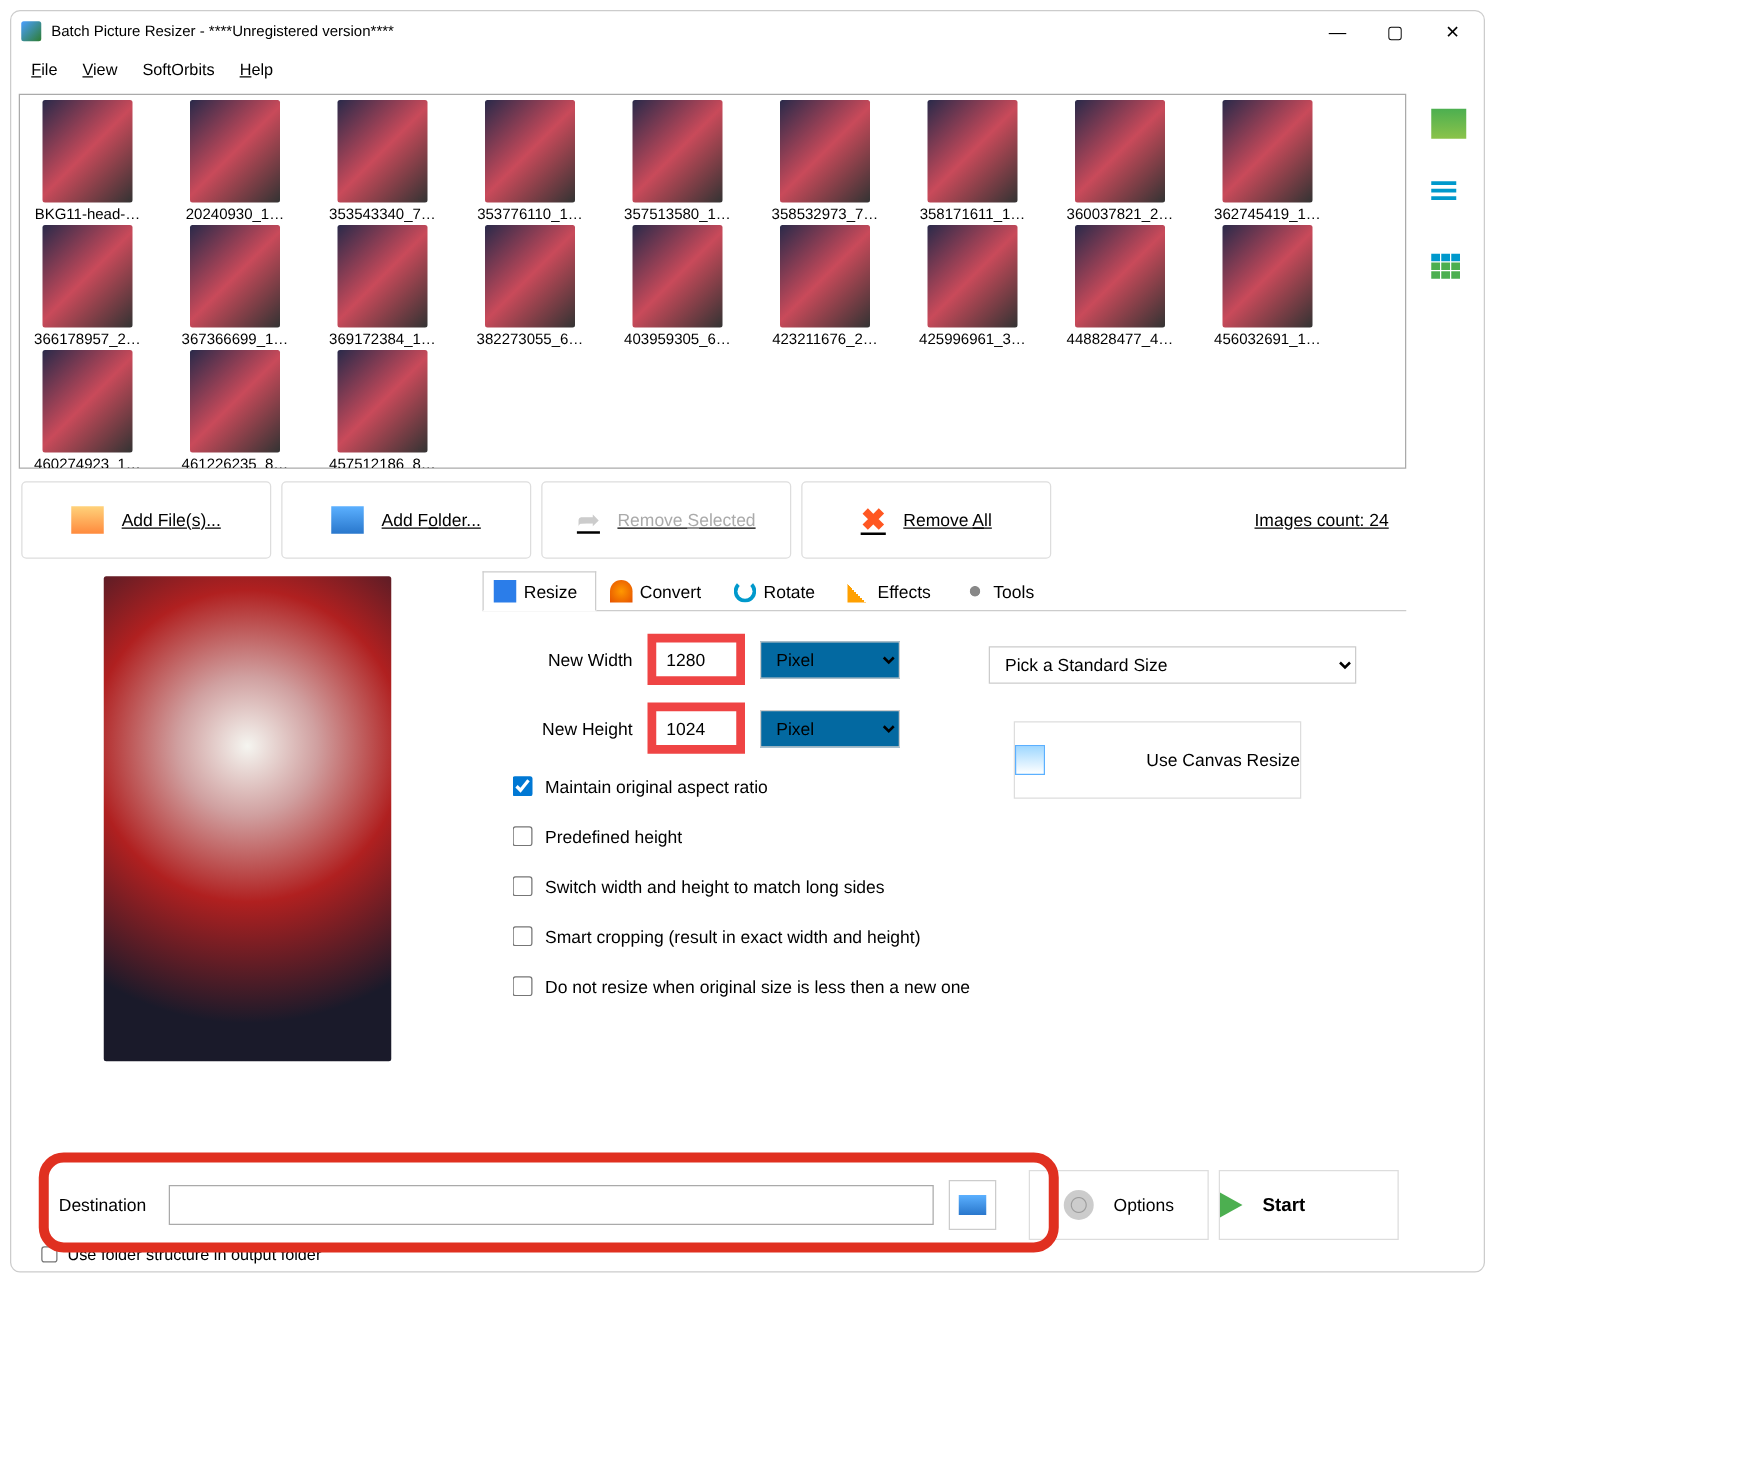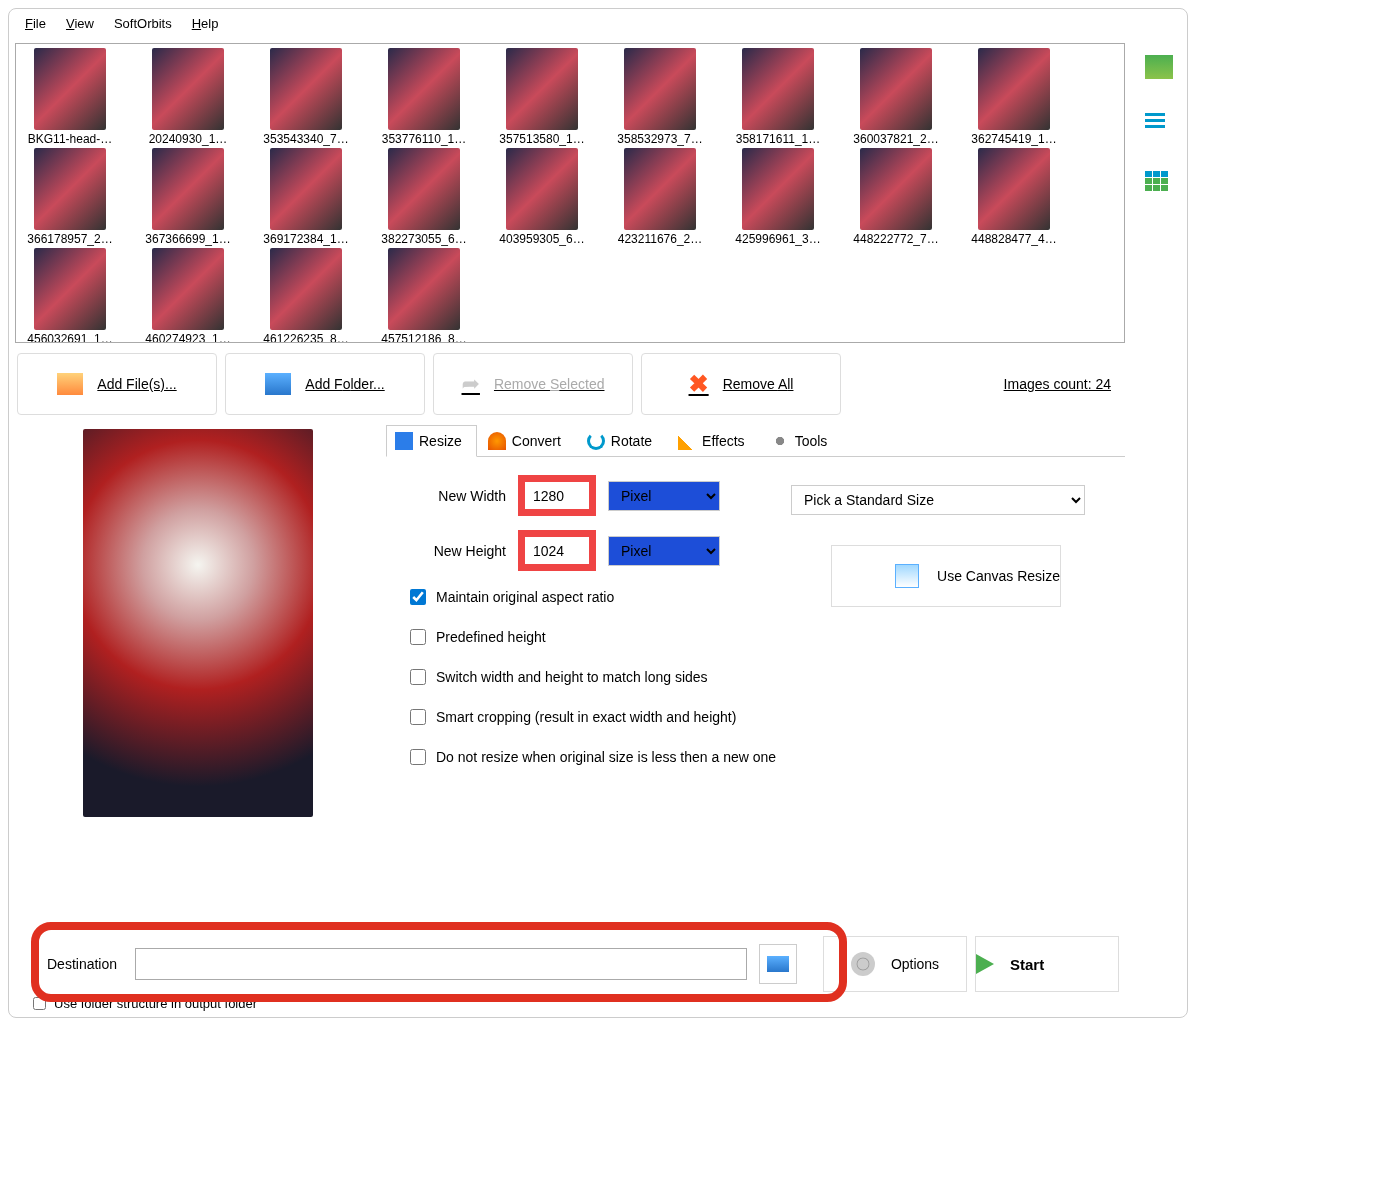--- a/index.html
+++ b/index.html
@@ -51,24 +51,24 @@
 .icn-resize { background:linear-gradient(135deg,#2b7de9,#2b7de9); }
 .icn-convert { background: radial-gradient(#ff9800,#e65100); border-radius:50% 50% 0 0; }
 .icn-rotate { border:3px solid #0099cc; border-radius:50%; border-top-color:transparent; }
 .icn-effects { background:linear-gradient(45deg,#ffa000 0%, #ffa000 40%, transparent 40%); }
 .icn-tools { background:radial-gradient(circle,#888 30%, transparent 35%); }
 
 .tab-body { border-top:1px solid #ccc; margin-top:-1px; padding:18px 20px 0 20px; width:100%; position:relative; }
 .formrow { display:flex; align-items:center; gap:12px; margin-bottom:14px; }
 .formrow label { width:100px; font-size:14px; text-align:right; }
 .formrow input[type=text] { width:78px; height:41px; border:7px solid #ef4444; padding:0 8px; font-size:14px; }
-.formrow select { width:112px; height:30px; border:1px solid #ccc; padding:0 8px; font-size:14px; background:#1d4ed8; }
+.formrow select { width:112px; height:30px; border:1px solid #ccc; padding:0 8px; font-size:14px; background:#0369a1; }
 .stdsize { position:absolute; right:40px; top:28px; width:294px; }
 .stdsize select { width:100%; height:30px; border:1px solid #ccc; padding:0 8px; font-size:14px; background:#fff; }
-.canvas-btn { position:absolute; right:64px; top:88px; width:230px; height:62px; border:1px solid #ddd; display:flex; align-items:center; justify-content:flex-end; gap:18px; font-size:14px; cursor:pointer; }
+.canvas-btn { position:absolute; right:84px; top:88px; width:230px; height:62px; border:1px solid #ddd; display:flex; align-items:center; justify-content:space-between; gap:18px; font-size:14px; cursor:pointer; }
 .canvas-icn { width:24px; height:24px; background:linear-gradient(#a0d8ff,#fff); border:1px solid #5bb0ff; }
 
 .chkrow { display:flex; align-items:center; gap:10px; margin:18px 0 0 4px; font-size:14px; }
 .chkrow input[type=checkbox] { width:16px; height:16px; accent-color:#0078d4; }
 
 .bottomrow { display:flex; align-items:center; gap:8px; padding:8px 6px; position:relative; }
 .highlight { position:absolute; left:16px; top:-6px; width:816px; height:80px; border:8px solid #e03020; border-radius:20px; pointer-events:none; z-index:5; }
 .dest-label { font-size:14px; padding:0 10px 0 26px; }
 .dest-input { flex:0 0 612px; height:32px; border:1px solid #aaa; padding:0 8px; font-size:14px; }
 .browse-btn { width:40px; height:40px; border:1px solid #ccc; display:flex; align-items:center; justify-content:center; cursor:pointer; margin-left:4px; }
@@ -87,20 +87,29 @@
 .side-list div { width:20px; height:3px; background:#0099cc; }
 .side-table { display:grid; grid-template-columns:repeat(3,7px); grid-template-rows:repeat(3,6px); gap:1px; }
 .side-table div { background:#4caf50; }
 .side-table div:nth-child(-n+3) { background:#0099cc; }
 </style>
 </head>
 <body>
 
 <div class="window">
 
+  <div class="titlebar">
+    <div class="app-icon"></div>
+    <div class="title">Batch Picture Resizer - ****Unregistered version****</div>
+    <div class="win-controls">
+      <div class="win-btn">—</div>
+      <div class="win-btn">▢</div>
+      <div class="win-btn close">✕</div>
+    </div>
+  </div>
 
   <div class="menubar">
     <div class="mitem"><u>F</u>ile</div>
     <div class="mitem"><u>V</u>iew</div>
     <div class="mitem">SoftOrbits</div>
     <div class="mitem"><u>H</u>elp</div>
   </div>
 
   <div class="content">
     <div class="leftcol">
@@ -166,24 +175,20 @@
             <div class="thumb">
               <div class="thumb-img"></div>
               <div class="thumb-label">423211676_2…</div>
             </div>
             <div class="thumb">
               <div class="thumb-img"></div>
               <div class="thumb-label">425996961_3…</div>
             </div>
             <div class="thumb">
               <div class="thumb-img"></div>
-              <div class="thumb-label">448222772_7…</div>
-            </div>
-            <div class="thumb">
-              <div class="thumb-img"></div>
               <div class="thumb-label">448828477_4…</div>
             </div>
             <div class="thumb">
               <div class="thumb-img"></div>
               <div class="thumb-label">456032691_1…</div>
             </div>
             <div class="thumb">
               <div class="thumb-img"></div>
               <div class="thumb-label">460274923_1…</div>
             </div>

